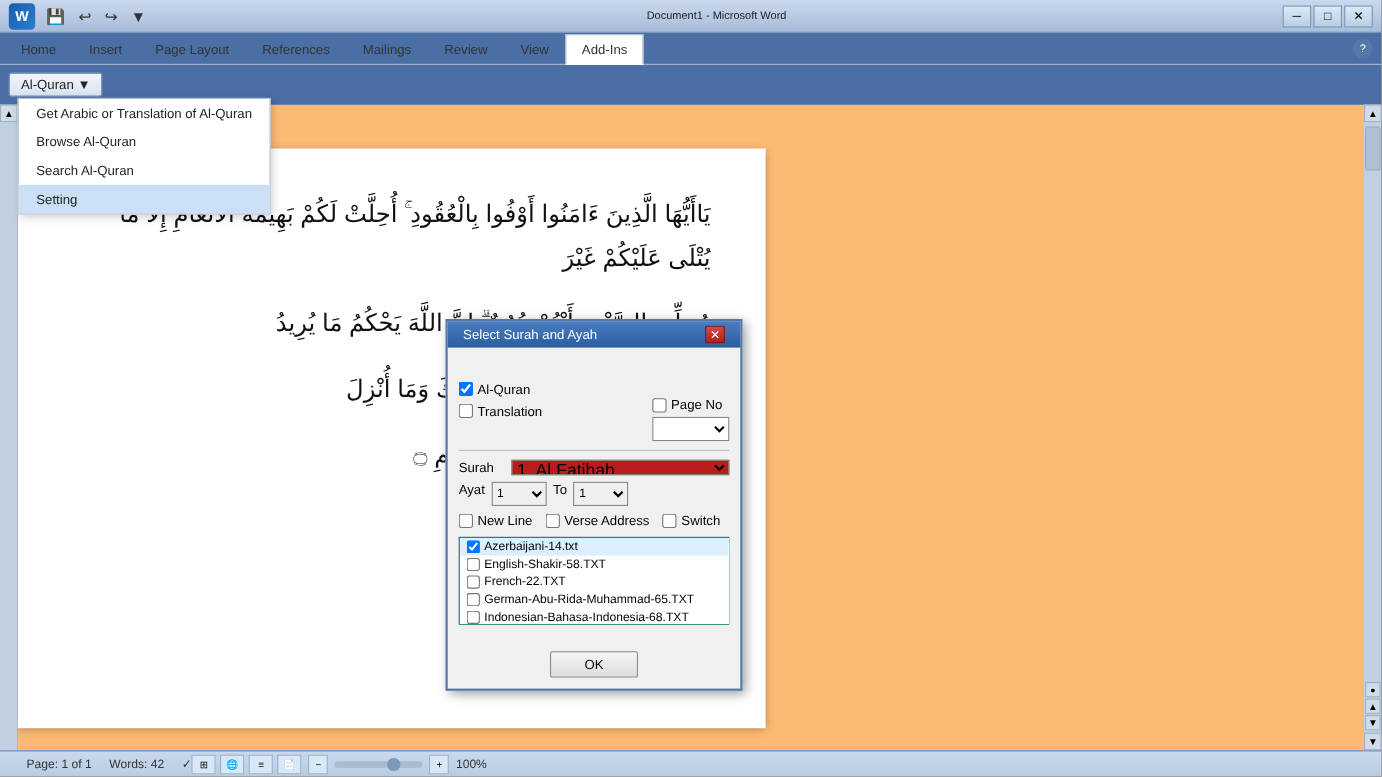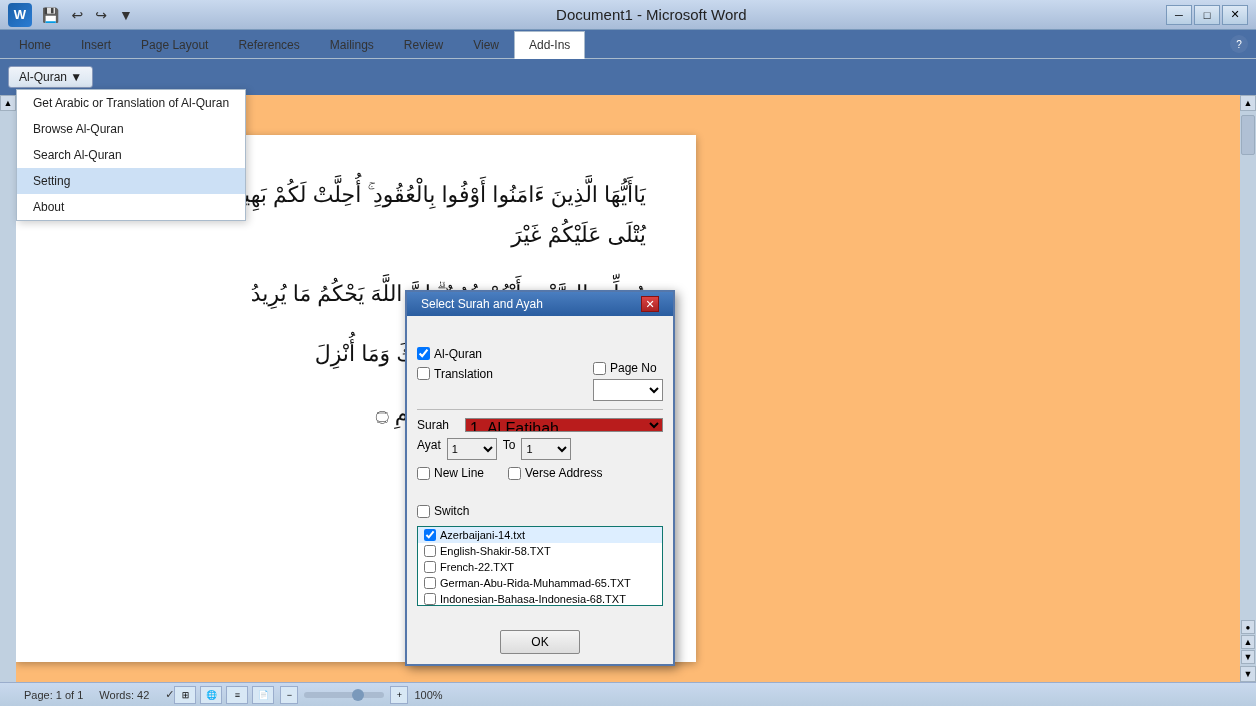--- a/index.html
+++ b/index.html
@@ -18,21 +18,21 @@
     .title-bar-left { display: flex; align-items: center; gap: 6px; }
     .word-logo {
       width: 24px; height: 24px;
       background: linear-gradient(135deg, #1a5fa8, #2b7cd3);
       border-radius: 4px;
       display: flex; align-items: center; justify-content: center;
       color: white; font-weight: bold; font-size: 13px;
     }
     .quick-access { display: flex; align-items: center; gap: 4px; }
     .qa-btn { background: none; border: none; cursor: pointer; color: #333; font-size: 14px; padding: 2px 4px; }
-    .title-text { flex: 1; text-align: center; font-size: 15px; color: #222; }
+    .title-text { flex: 1; text-align: center; font-size: 10px; color: #222; }
     .window-controls { display: flex; gap: 2px; }
     .win-btn { width: 26px; height: 20px; border: 1px solid #7a99bb; background: linear-gradient(to bottom, #dce8f5, #b8cfe4); cursor: pointer; display: flex; align-items: center; justify-content: center; font-size: 11px; }
     .ribbon-tabs { display: flex; padding: 0 4px; border-bottom: 1px solid #aabbcc; }
     .ribbon-tab {
       padding: 6px 14px; font-size: 12px; cursor: pointer;
       color: #333; border: 1px solid transparent;
       background: none; position: relative; top: 1px;
     }
     .ribbon-tab.active {
       background: white; border-color: #aabbcc; border-bottom-color: white;
@@ -174,21 +174,21 @@
       background: white;
       font-size: 11px;
       padding: 1px 3px;
     }
     .separator { border: none; border-top: 1px solid #bbb; margin: 8px 0; }
     .field-row { display: flex; align-items: center; gap: 8px; margin-bottom: 6px; }
     .field-label { font-size: 12px; width: 40px; }
     .field-select { flex: 1; height: 14px; border: 1px solid #888; font-size: 16px; background: #b91c1c; }
     .ayat-row { display: flex; align-items: flex-start; gap: 6px; font-size: 12px; margin-bottom: 6px; }
     .ayat-select { width: 50px; height: 22px; border: 1px solid #888; font-size: 11px; }
-    .checkbox-row { display: flex; align-items: center; gap: 24px; margin-bottom: 8px; font-size: 12px; flex-wrap: wrap; }
+    .checkbox-row { display: flex; align-items: center; gap: 12px; margin-bottom: 8px; font-size: 12px; flex-wrap: wrap; }
     .translation-list {
       border: 1px solid #0f766e;
       background: white;
       height: 80px;
       overflow-y: scroll;
       font-size: 11px;
       margin-bottom: 8px;
     }
     .trans-item { padding: 2px 6px; display: flex; align-items: center; gap: 4px; }
     .trans-item.checked { background: #ddeeff; }
@@ -303,21 +303,20 @@
       <button class="view-btn" style="width:18px;">+</button>
       <span>100%</span>
     </div>
   </div>
 
   <div class="dropdown-menu">
     <div class="dropdown-item">Get Arabic or Translation of Al-Quran</div>
     <div class="dropdown-item">Browse Al-Quran</div>
     <div class="dropdown-item">Search Al-Quran</div>
     <div class="dropdown-item highlighted">Setting</div>
-    <div class="dropdown-item">About</div>
   </div>
 
   <div class="dialog-overlay">
     <div class="dialog">
       <div class="dialog-titlebar">
         <span>Select Surah and Ayah</span>
         <div class="dialog-close-btn">✕</div>
       </div>
       <div class="dialog-body">
 

